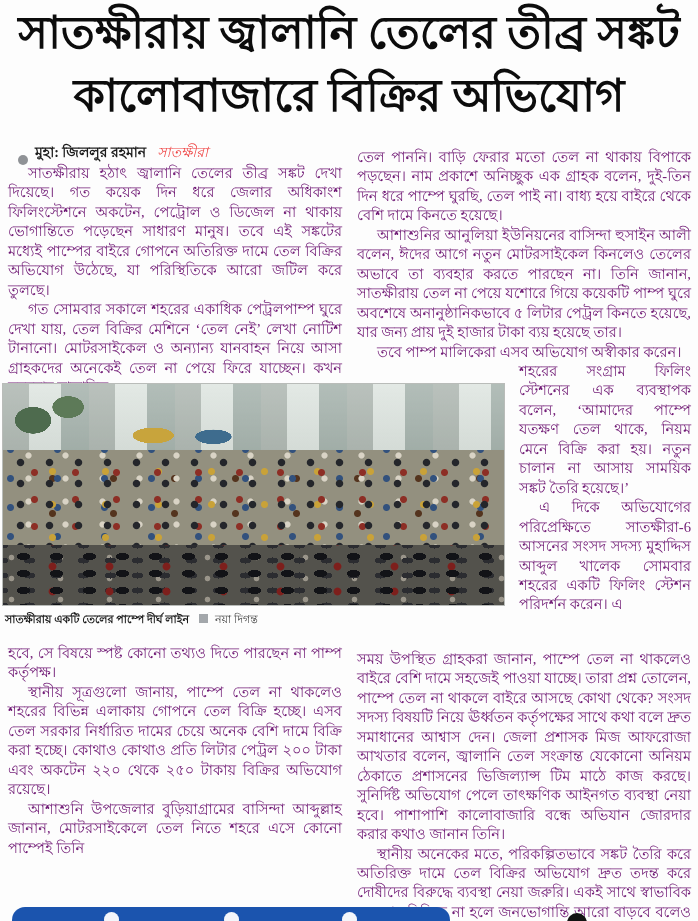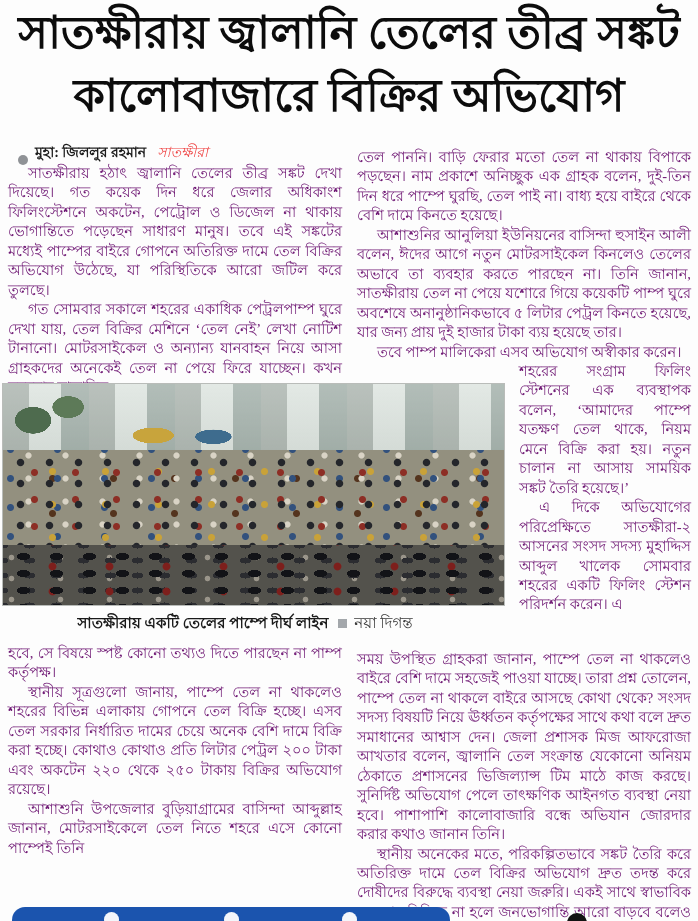--- a/index.html
+++ b/index.html
@@ -54,21 +54,21 @@
   .ph-bikes{height:27%;background-color:#53524c;
     background-image:
       radial-gradient(ellipse 11px 6px,#121317 60%,transparent 61%),
       radial-gradient(circle,#7d1f1c 3.4px,transparent 4.4px),
       radial-gradient(ellipse 9px 5px,#2b2c30 60%,transparent 61%),
       radial-gradient(circle,#9a958a 2.4px,transparent 3.2px);
     background-size:33px 17px,57px 25px,27px 15px,49px 21px;
     background-position:4px 3px,21px 9px,13px 8px,33px 2px;}
 
   
-  .caption{position:absolute;left:5px;top:611px;width:480px;font-size:15px;color:#1a1a1a;text-align:center;}
+  .caption{position:absolute;left:5px;top:611px;width:480px;font-size:11px;color:#1a1a1a;}
   .caption .cap-text{font-weight:700;}
   .caption .sq{display:inline-block;width:9px;height:9px;background:#a3a7ab;margin:0 7px 0 10px;}
   .caption .credit{color:#3a3a3a;}
 
   
   .share-bar{position:absolute;left:12px;top:907px;width:438px;height:20px;
              background:#1b54ae;border-radius:13px 13px 0 0;}
   .share-bar .bump{position:absolute;top:5px;width:15px;height:15px;border-radius:50%;background:#f4f6fa;}
   .share-bar .bump.b1{left:92px;}
   .share-bar .bump.b2{left:212px;}
@@ -113,21 +113,21 @@
   </div>
 
   <div class="tblock" id="right-b1">
     <p>তেল পাননি। বাড়ি ফেরার মতো তেল না থাকায় বিপাকে পড়ছেন। নাম প্রকাশে অনিচ্ছুক এক গ্রাহক বলেন, দুই-তিন দিন ধরে পাম্পে ঘুরছি, তেল পাই না। বাধ্য হয়ে বাইরে থেকে বেশি দামে কিনতে হয়েছে।</p>
     <p class="ind">আশাশুনির আনুলিয়া ইউনিয়নের বাসিন্দা হুসাইন আলী বলেন, ঈদের আগে নতুন মোটরসাইকেল কিনলেও তেলের অভাবে তা ব্যবহার করতে পারছেন না। তিনি জানান, সাতক্ষীরায় তেল না পেয়ে যশোরে গিয়ে কয়েকটি পাম্প ঘুরে অবশেষে অনানুষ্ঠানিকভাবে ৫ লিটার পেট্রল কিনতে হয়েছে, যার জন্য প্রায় দুই হাজার টাকা ব্যয় হয়েছে তার।</p>
     <p class="ind">তবে পাম্প মালিকেরা এসব অভিযোগ অস্বীকার করেন।</p>
   </div>
 
   <div class="tblock" id="right-narrow">
     <p>শহরের সংগ্রাম ফিলিং স্টেশনের এক ব্যবস্থাপক বলেন, ‘আমাদের পাম্পে যতক্ষণ তেল থাকে, নিয়ম মেনে বিক্রি করা হয়। নতুন চালান না আসায় সাময়িক সঙ্কট তৈরি হয়েছে।’</p>
-    <p class="ind">এ দিকে অভিযোগের পরিপ্রেক্ষিতে সাতক্ষীরা-২ আসনের সংসদ সদস্য মুহাদ্দিস আব্দুল খালেক সোমবার শহরের একটি ফিলিং স্টেশন পরিদর্শন করেন। এ</p>
+    <p class="ind">এ দিকে অভিযোগের পরিপ্রেক্ষিতে সাতক্ষীরা-6 আসনের সংসদ সদস্য মুহাদ্দিস আব্দুল খালেক সোমবার শহরের একটি ফিলিং স্টেশন পরিদর্শন করেন। এ</p>
   </div>
 
   <div class="tblock" id="right-b2">
     <p>সময় উপস্থিত গ্রাহকরা জানান, পাম্পে তেল না থাকলেও বাইরে বেশি দামে সহজেই পাওয়া যাচ্ছে। তারা প্রশ্ন তোলেন, পাম্পে তেল না থাকলে বাইরে আসছে কোথা থেকে? সংসদ সদস্য বিষয়টি নিয়ে ঊর্ধ্বতন কর্তৃপক্ষের সাথে কথা বলে দ্রুত সমাধানের আশ্বাস দেন। জেলা প্রশাসক মিজ আফরোজা আখতার বলেন, জ্বালানি তেল সংক্রান্ত যেকোনো অনিয়ম ঠেকাতে প্রশাসনের ভিজিল্যান্স টিম মাঠে কাজ করছে। সুনির্দিষ্ট অভিযোগ পেলে তাৎক্ষণিক আইনগত ব্যবস্থা নেয়া হবে। পাশাপাশি কালোবাজারি বন্ধে অভিযান জোরদার করার কথাও জানান তিনি।</p>
     <p class="ind">স্থানীয় অনেকের মতে, পরিকল্পিতভাবে সঙ্কট তৈরি করে অতিরিক্ত দামে তেল বিক্রির অভিযোগ দ্রুত তদন্ত করে দোষীদের বিরুদ্ধে ব্যবস্থা নেয়া জরুরি। একই সাথে স্বাভাবিক সরবরাহ নিশ্চিত না হলে জনভোগান্তি আরো বাড়বে বলেও আশঙ্কা করছেন তারা।</p>
   </div>
 
   <div class="share-bar">
     <span class="bump b1"></span>
     <span class="bump b2"></span>

